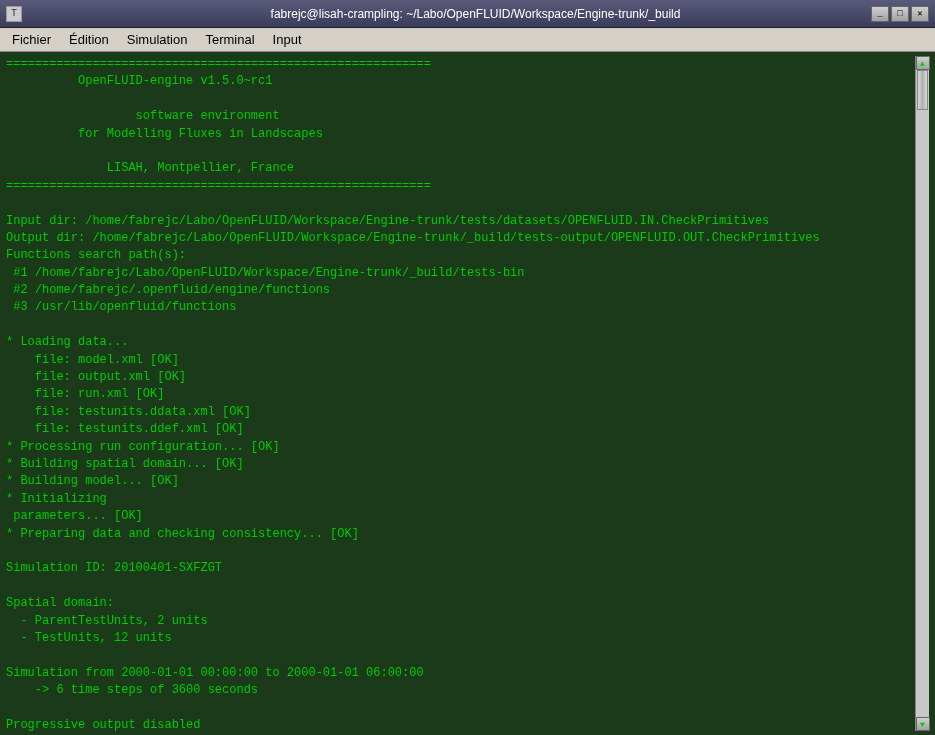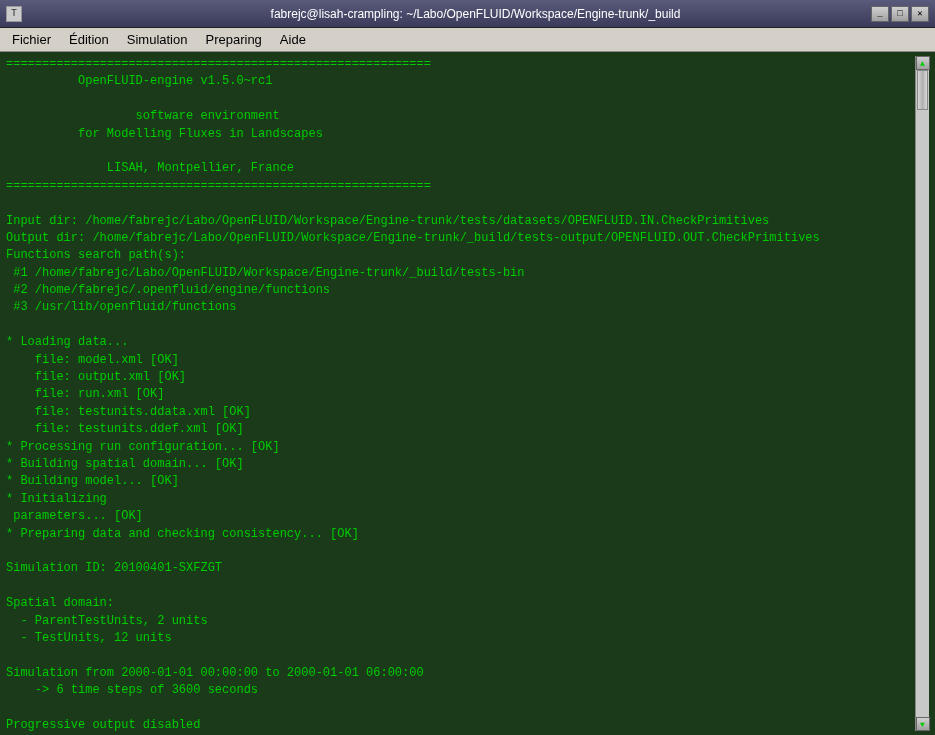--- a/index.html
+++ b/index.html
@@ -164,22 +164,22 @@
     <div class="title-btn">_</div>
     <div class="title-btn">□</div>
     <div class="title-btn">✕</div>
   </div>
 </div>
 
 <div class="menu-bar">
   <div class="menu-item">Fichier</div>
   <div class="menu-item">Édition</div>
   <div class="menu-item">Simulation</div>
-  <div class="menu-item">Preparing</div>
-  <div class="menu-item">Aide</div>
+  <div class="menu-item">Terminal</div>
+  <div class="menu-item">Input</div>
 </div>
 
 <div class="terminal">
   <div class="terminal-content" id="terminal-output">===========================================================
           OpenFLUID-engine v1.5.0~rc1
 
                   software environment
           for Modelling Fluxes in Landscapes
 
               LISAH, Montpellier, France

